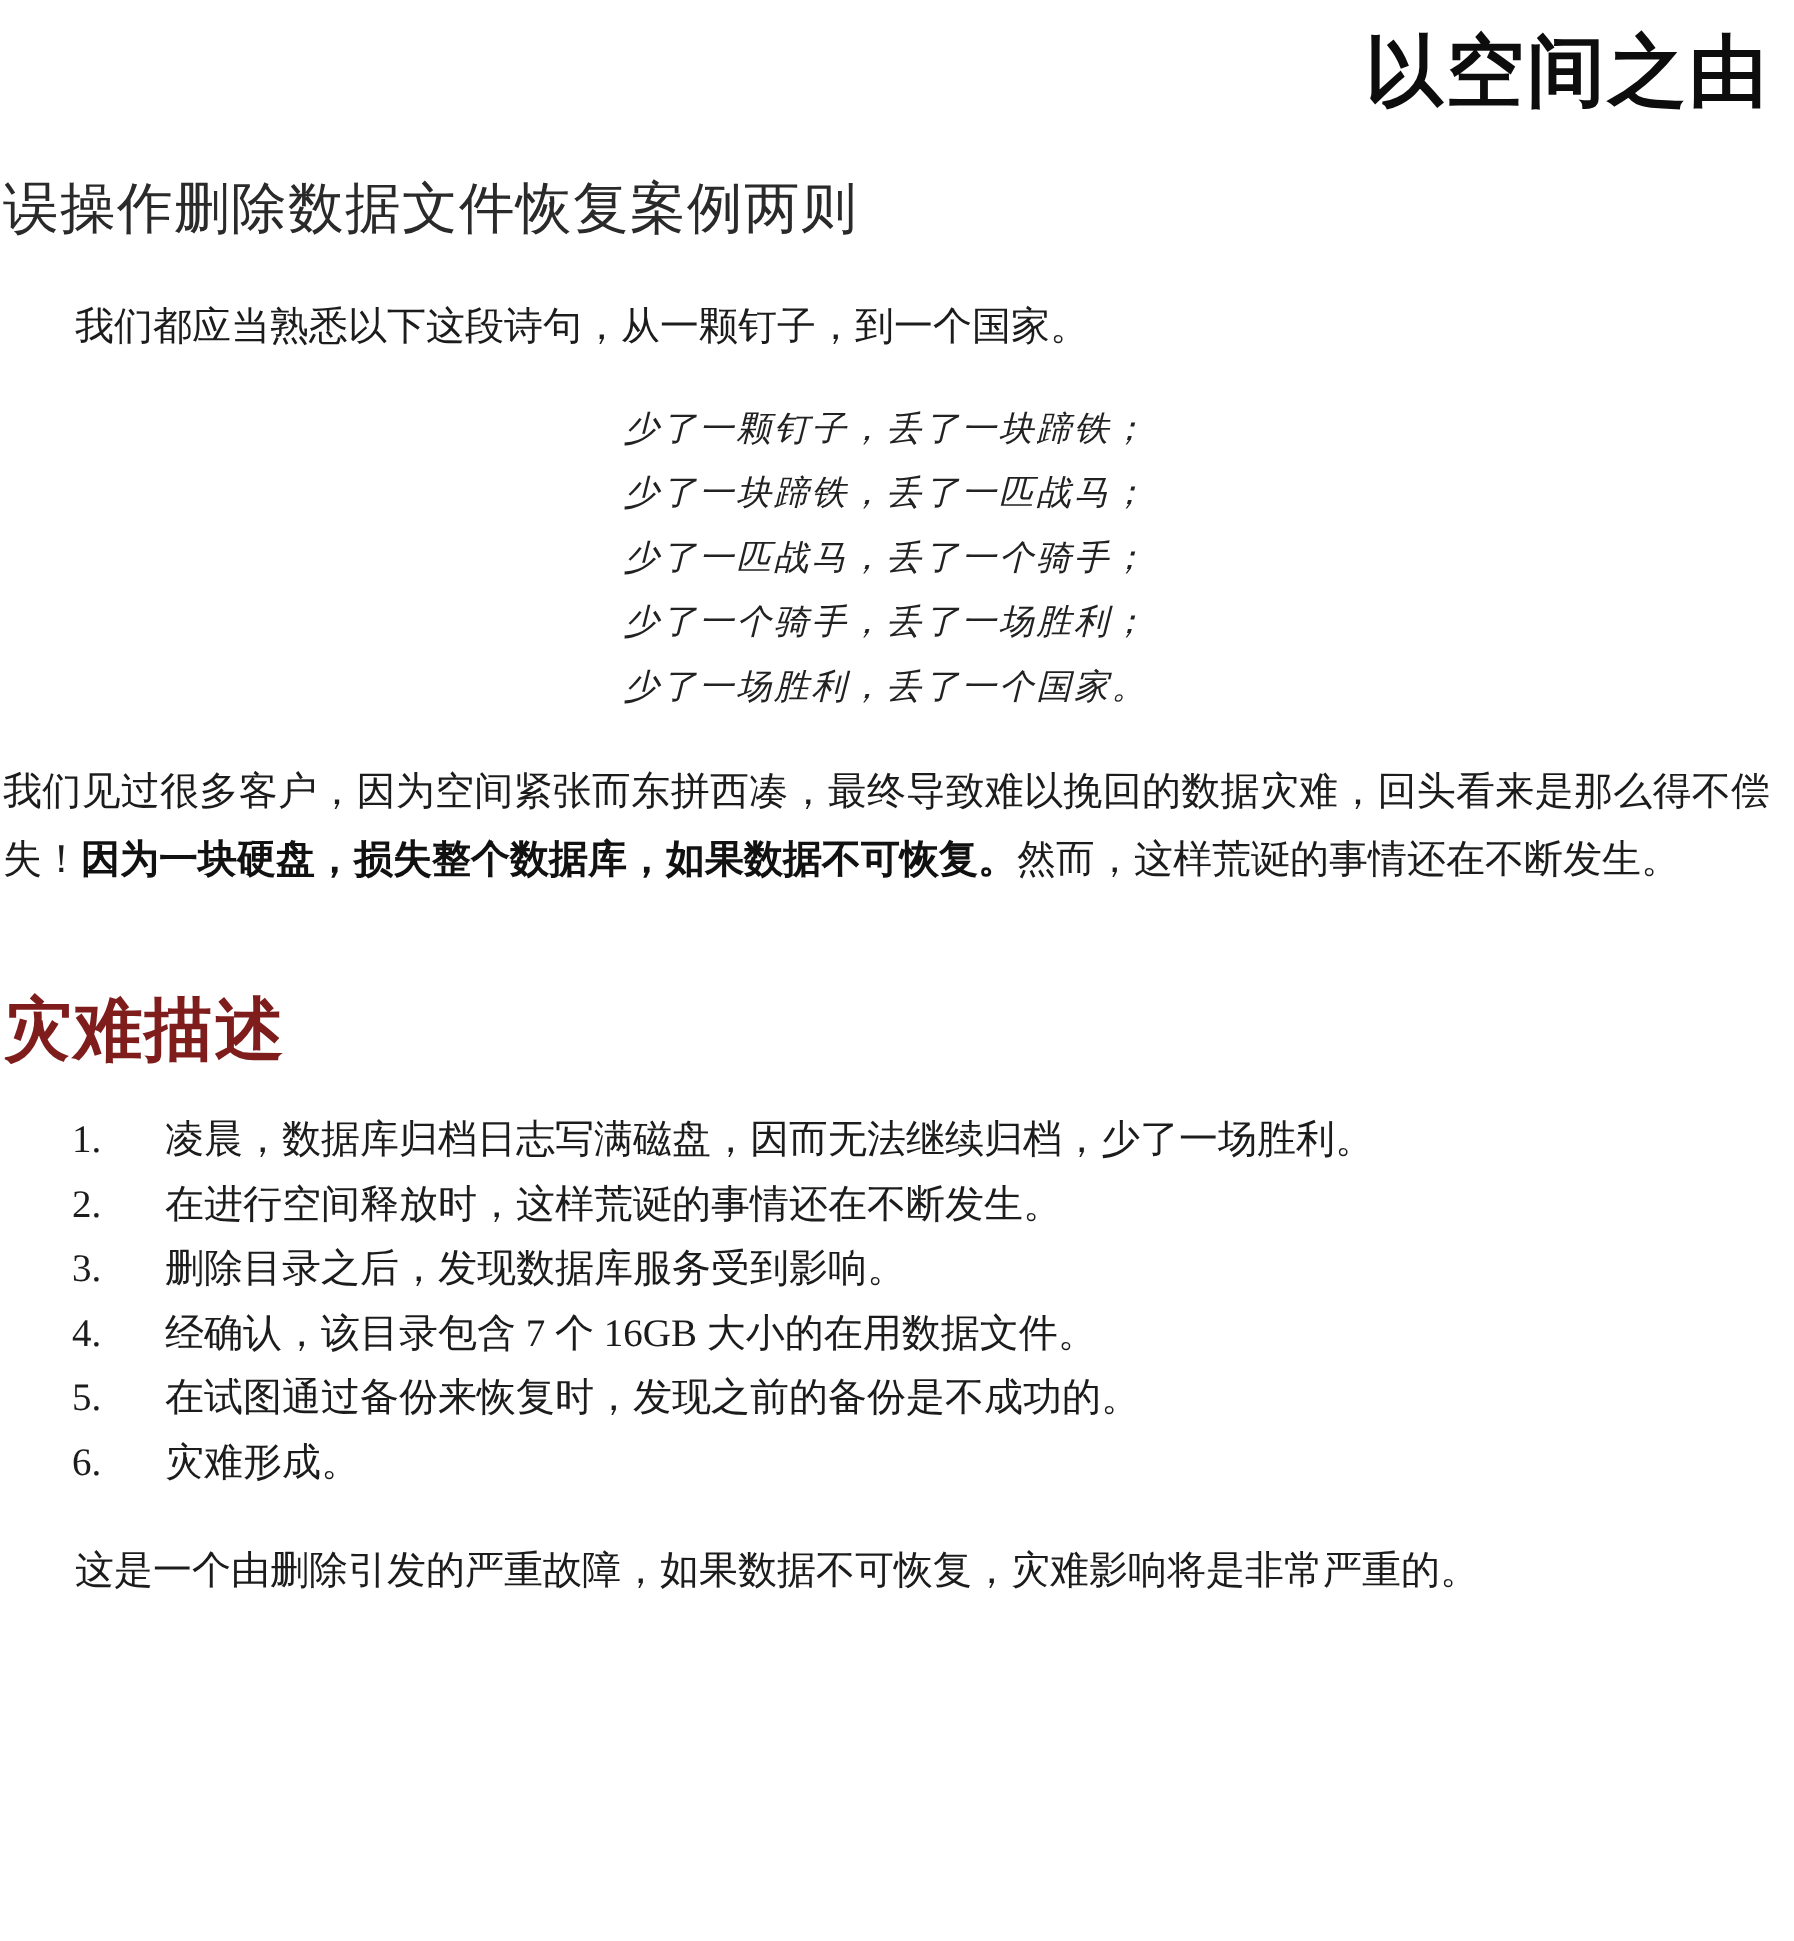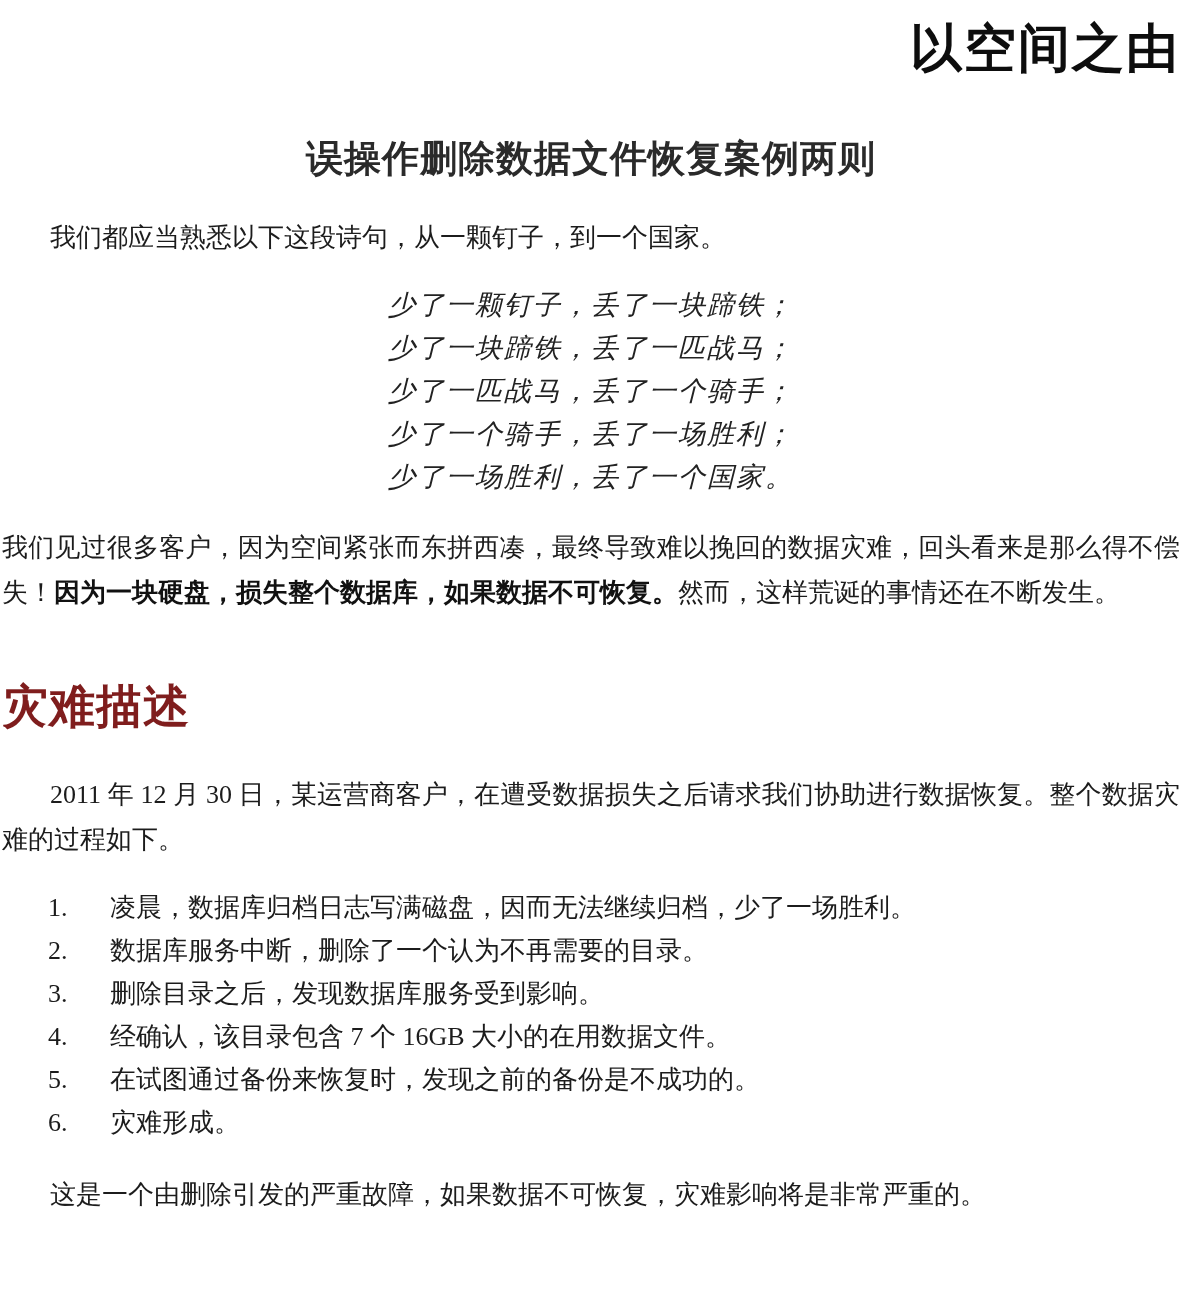--- a/index.html
+++ b/index.html
@@ -21,43 +21,43 @@
   .doc-title {
     font-family: "Liberation Serif", "DejaVu Serif", serif;
     font-weight: 900;
     font-size: 52px;
     line-height: 1.12;
     text-align: right;
     letter-spacing: 2px;
     color: #0d0d0d;
   }
   .doc-subtitle {
-    margin-top: 60px;
+    margin-top: 40px;
     font-family: "Liberation Sans", "DejaVu Sans", sans-serif;
-    font-weight: 700;
+    font-weight: 400;
     font-size: 37px;
     line-height: 1.15;
-    text-align: center;
+    text-align: left;
     letter-spacing: 1px;
     color: #2a2a2a;
   }
   
   .para {
     font-size: 26px;
     line-height: 45px;
     text-align: justify;
     color: #1c1c1c;
   }
   .indent { text-indent: 48px; }
   .intro-para { margin-top: 34px; }
   
   .poem { margin-top: 24px; }
   .poem-line {
     font-style: italic;
-    font-size: 27px;
+    font-size: 23px;
     line-height: 43px;
     text-align: center;
     letter-spacing: 2px;
     color: #222222;
   }
   .poem-attribution {
     margin-top: 0px;
     font-style: italic;
     font-size: 29px;
     line-height: 46px;
@@ -120,30 +120,29 @@
     <div class="poem-line">少了一块蹄铁，丢了一匹战马；</div>
     <div class="poem-line">少了一匹战马，丢了一个骑手；</div>
     <div class="poem-line">少了一个骑手，丢了一场胜利；</div>
     <div class="poem-line">少了一场胜利，丢了一个国家。</div>
   </div>
 
   <p class="para commentary"><span>我们见过很多客户，因为空间紧张而东拼西凑，最终导致难以挽回的数据灾难，回头看来是那么得不偿失！</span><span class="bold-seg">因为一块硬盘，损失整个数据库，如果数据不可恢复。</span><span>然而，这样荒诞的事情还在不断发生。</span></p>
 
   <h2 class="section-heading">灾难描述</h2>
 
-  <p class="para indent section-intro">2011 年 12 月 30 日，某运营商客户，在遭受数据损失之后请求我们协助进行数据恢复。整个数据灾难的过程如下。</p>
 
   <ol class="steps">
     <li class="step">
       <span class="step-num">1.</span>
       <span class="step-text">凌晨，数据库归档日志写满磁盘，因而无法继续归档，少了一场胜利。</span>
     </li>
     <li class="step">
       <span class="step-num">2.</span>
-      <span class="step-text">数据库服务中断，删除了一个认为不再需要的目录。</span>
+      <span class="step-text">在进行空间释放时，这样荒诞的事情还在不断发生。</span>
     </li>
     <li class="step">
       <span class="step-num">3.</span>
       <span class="step-text">删除目录之后，发现数据库服务受到影响。</span>
     </li>
     <li class="step">
       <span class="step-num">4.</span>
       <span class="step-text">经确认，该目录包含 7 个 16GB 大小的在用数据文件。</span>
     </li>
     <li class="step">

